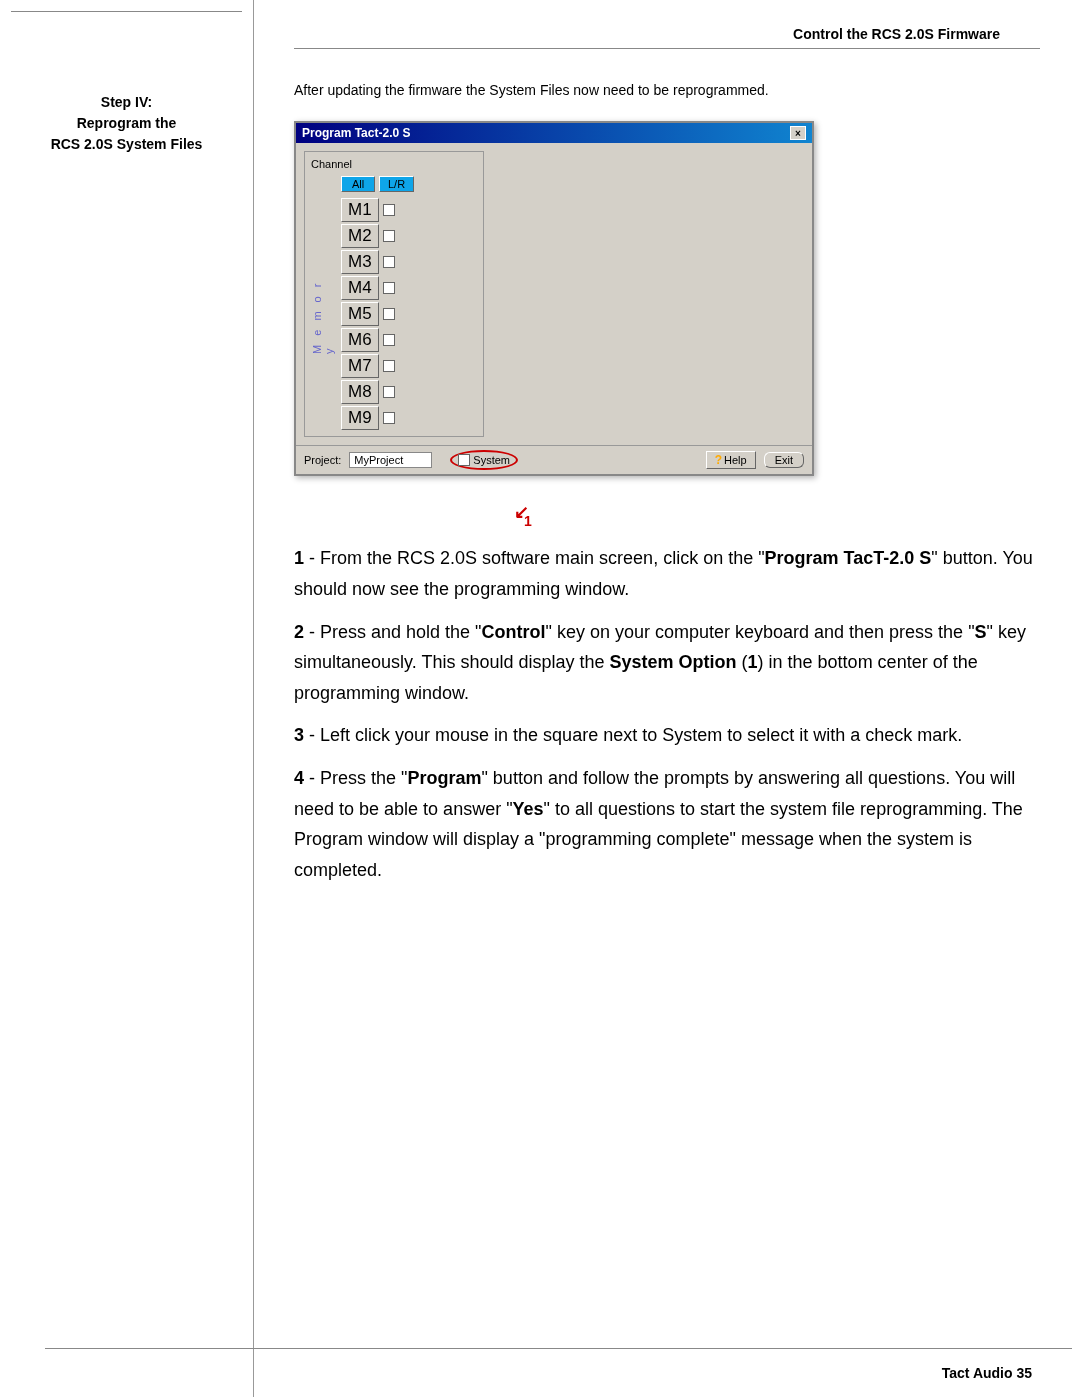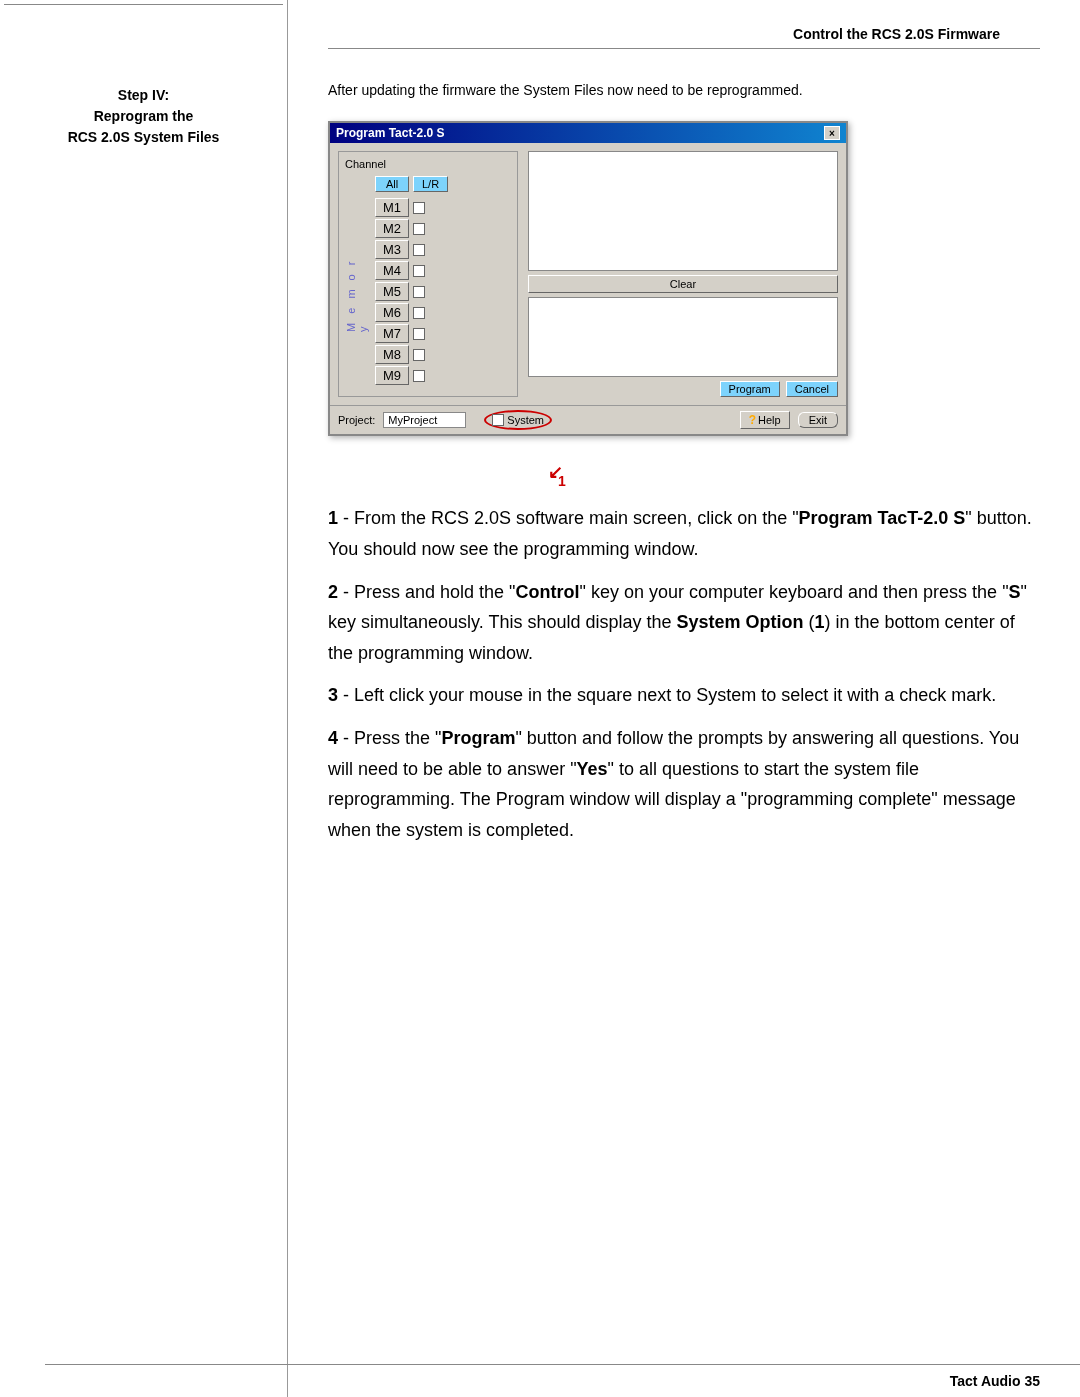--- a/index.html
+++ b/index.html
@@ -15,25 +15,25 @@
     }
 
     
     .page-layout {
       display: flex;
       width: 100%;
       min-height: 1397px;
     }
 
     .left-sidebar {
-      width: 288px;
+      width: 254px;
       min-height: 1397px;
       border-right: 1px solid #999;
       flex-shrink: 0;
-      padding: 4px;
+      padding: 11px;
     }
 
     .main-content {
       flex: 1;
       padding: 20px 40px 40px 40px;
     }
 
     
     .header-bar {
       border-bottom: 1.5px solid #888;
@@ -128,21 +128,21 @@
     }
 
     .channel-all-row {
       display: flex;
       gap: 4px;
       margin-bottom: 6px;
       padding-left: 30px;
     }
 
     .win-btn {
-      background: #7dd3fc;
+      background: #0ea5e9;
       border-top: 1px solid #fff;
       border-left: 1px solid #fff;
       border-right: 1px solid #666;
       border-bottom: 1px solid #666;
       padding: 1px 8px;
       font-size: 11px;
       cursor: pointer;
       min-width: 34px;
     }
 
@@ -181,21 +181,21 @@
       gap: 4px;
     }
 
     .ch-btn {
       background: #d4d0c8;
       border-top: 1px solid #fff;
       border-left: 1px solid #fff;
       border-right: 1px solid #666;
       border-bottom: 1px solid #666;
       padding: 1px 6px;
-      font-size: 13px;
+      font-size: 17px;
       cursor: pointer;
       min-width: 34px;
       text-align: center;
     }
 
     .win-checkbox {
       width: 12px;
       height: 12px;
       border: 1px solid #666;
       background: #fff;
@@ -348,27 +348,27 @@
 
     .instructions p {
       margin-bottom: 12px;
     }
 
     
     .footer {
       border-top: 1.5px solid #888;
       display: flex;
       justify-content: flex-end;
-      padding: 8px 40px;
+      padding: 16px 40px;
       font-size: 14px;
       font-weight: bold;
       position: absolute;
       bottom: 0;
       left: 0;
-      right: 0;
+      right: 8px;
       margin-left: 45px;
     }
 
     .sidebar-top-rule {
       border-top: 1.5px solid #888;
       width: 100%;
     }
   </style>
 </head>
 <body>
@@ -453,31 +453,20 @@
                   <div class="win-checkbox"></div>
                 </div>
                 <div class="channel-row-item">
                   <button class="ch-btn">M9</button>
                   <div class="win-checkbox"></div>
                 </div>
               </div>
             </div>
           </div>
 
-          <div class="right-panel">
-            <div class="output-box"></div>
-            <div class="clear-btn-row">
-              <button class="clear-btn">Clear</button>
-            </div>
-            <div class="output-box2"></div>
-            <div class="prog-cancel-row">
-              <button class="win-btn">Program</button>
-              <button class="win-btn">Cancel</button>
-            </div>
-          </div>
         </div>
 
         <div class="dialog-bottom">
           <span class="project-label">Project:</span>
           <input class="project-input" type="text" value="MyProject" style="">
           <div class="system-checkbox-area">
             <div class="win-checkbox"></div>
             <span class="system-label">System</span>
           </div>
           <div class="spacer"></div>

